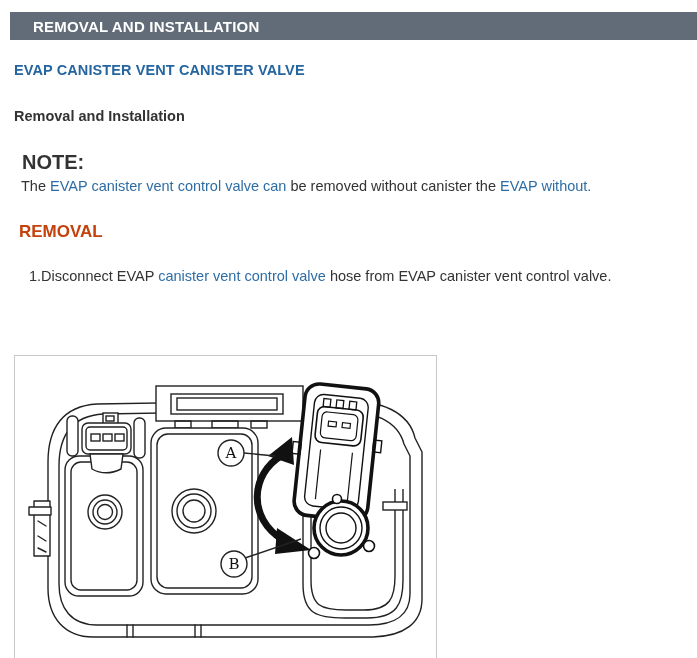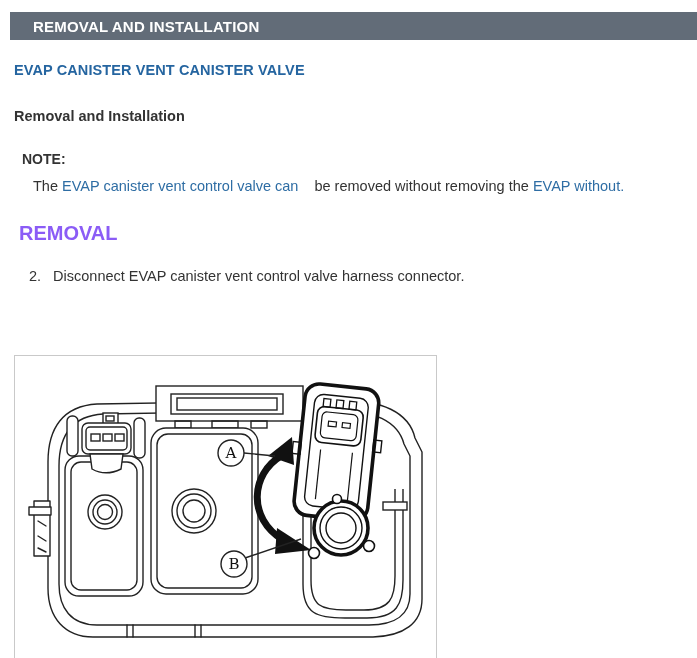--- a/index.html
+++ b/index.html
@@ -17,62 +17,62 @@
   .h-blue{
     position:absolute;left:14px;top:62px;
     font-size:14.5px;font-weight:bold;color:#2565a0;letter-spacing:.1px;
   }
   .h-sub{
     position:absolute;left:14px;top:108px;
     font-size:14.5px;font-weight:bold;color:#333333;
   }
   .note-label{
     position:absolute;left:22px;top:151px;
-    font-size:14px;font-weight:bold;color:#333333;
+    font-size:20px;font-weight:bold;color:#333333;
   }
   .note-text{
     position:absolute;left:21px;top:176px;width:660px;
     font-size:14.5px;line-height:20px;color:#333333;
   }
   .removal-label{
     position:absolute;left:19px;top:222px;
-    font-size:20px;font-weight:bold;color:#8b5cf6;
+    font-size:17px;font-weight:bold;color:#c2410c;
   }
   .steps{
     position:absolute;left:29px;top:265px;width:655px;
     font-size:14.5px;line-height:22px;color:#333333;
   }
   .step{white-space:nowrap;}
   .link{color:#2e6da4;cursor:pointer;}
-  .plain{color:#333333;margin-left:12px;}
+  .plain{color:#333333;}
   .figure{
     position:absolute;left:14px;top:355px;width:423px;height:320px;
     border:1px solid #c9c9c9;background:#ffffff;box-sizing:border-box;
   }
   .figure svg{display:block;}
   svg text{font-family:"DejaVu Serif", serif;}
 </style>
 </head>
 <body>
 
 <div class="header-bar">
   <span>REMOVAL AND INSTALLATION</span>
 </div>
 
 <div class="h-blue">EVAP CANISTER VENT CANISTER VALVE</div>
 
 <div class="h-sub">Removal and Installation</div>
 
 <div class="note-label">NOTE:</div>
-<div class="note-text"><span class="plain">The </span><span class="link">EVAP canister vent control valve can</span><span class="plain"> be removed without removing the </span><span class="link">EVAP without.</span></div>
+<div class="note-text"><span class="plain">The </span><span class="link">EVAP canister vent control valve can</span><span class="plain"> be removed without canister the </span><span class="link">EVAP without.</span></div>
 
 <div class="removal-label">REMOVAL</div>
 
 <div class="steps">
-  <div class="step"><span>2.</span><span><span class="plain">Disconnect EVAP canister vent control valve harness connector.</span></span></div>
+  <div class="step"><span>1.</span><span><span class="plain">Disconnect EVAP </span><span class="link">canister vent control valve</span><span class="plain"> hose from EVAP canister vent control valve.</span></span></div>
 </div>
 
 <div class="figure">
   <svg width="421" height="318" viewBox="0 0 421 318">
 
     <g stroke="#222222" fill="none" stroke-width="1.4" stroke-linejoin="round" stroke-linecap="round">
       <path d="M33,232 L33,106 C33,72 48,50 82,48 L326,44 C366,44 394,56 400,82 L407,96 L407,243 C407,267 389,280 358,281 L78,281 C50,281 33,262 33,232 Z" fill="#ffffff"></path>
       <path d="M44,228 L44,110 C44,80 57,60 88,58 L322,54 C358,54 383,65 389,88 L395,100 L395,238 C395,258 381,269 354,269 L82,269 C56,269 44,252 44,228 Z"></path>
       <line x1="112" y1="269" x2="112" y2="281"></line>
       <line x1="118" y1="269" x2="118" y2="281"></line>

